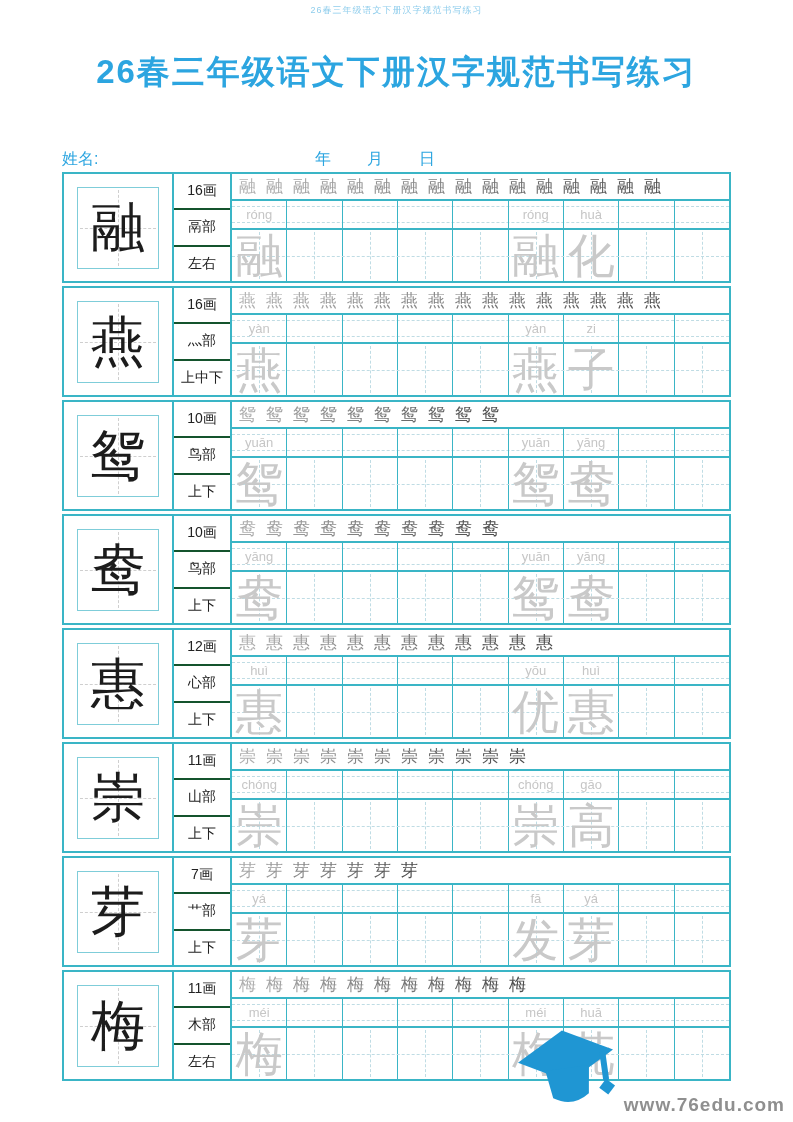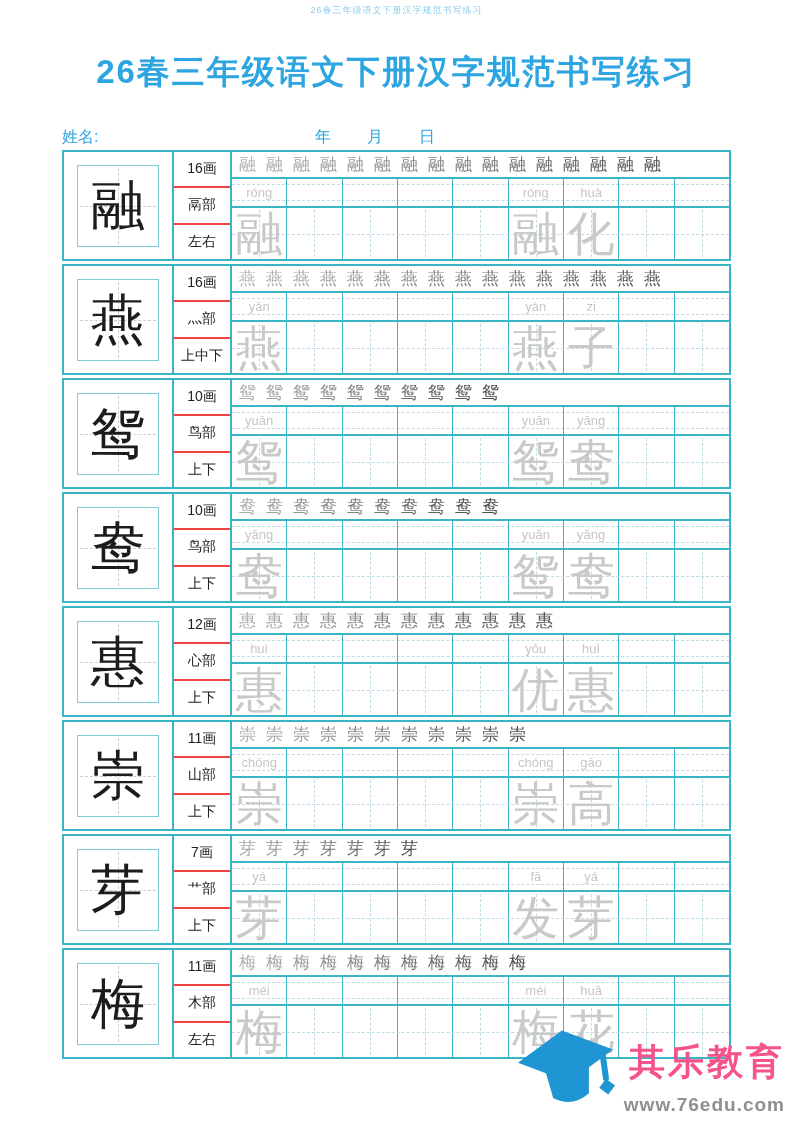--- a/index.html
+++ b/index.html
@@ -21,21 +21,21 @@
     color:#2ca5e0;
     font-size:33px;
     font-weight:bold;
     letter-spacing:2px;
     line-height:44px;
   }
   .sheet{width:669px;margin:0 auto;}
   .meta-row{
     display:flex;
     align-items:flex-end;
-    margin-top:32px;
+    margin-top:54px;
     height:22px;
     color:#2ca5e0;
     font-size:16px;
   }
   .meta-name{width:253px;}
   .meta-class{flex:1;}
   .meta-date{display:flex;gap:36px;padding-right:2px;}
   
   .rows{margin-top:2px;}
   .row-block{
@@ -67,21 +67,21 @@
     font-size:54px;color:#1c1c1c;line-height:1;
   }
   .col-info{
     width:58px;flex:0 0 58px;
     border-right:2px solid #3ab5c6;
     box-sizing:border-box;
     display:flex;flex-direction:column;
   }
   .info-cell{
     flex:1;
-    border-bottom:2px solid #ef4444;
+    border-bottom:2px solid #14532d;
     display:flex;align-items:center;justify-content:center;
     font-size:14px;color:#222;
     white-space:nowrap;
   }
   .info-cell:last-child{border-bottom:none;}
   .col-practice{flex:1;display:flex;flex-direction:column;box-sizing:border-box;}
   .stroke-strip{
     height:25px;flex:0 0 25px;
     border-bottom:2px solid #3ab5c6;
     display:flex;align-items:center;
@@ -754,18 +754,17 @@
   <div class="logo">
     <span class="cap-icon">
       <svg width="104" height="92" viewBox="0 0 104 92">
         <polygon points="52,4 100,30 52,56 4,30" fill="#1f96d3"></polygon>
         <path d="M30 42 L74 42 L70 70 Q52 82 34 70 Z" fill="#1f96d3"></path>
         <rect x="86" y="30" width="6" height="30" rx="2" fill="#1f96d3"></rect>
         <polygon points="89,58 97,66 89,74 81,66" fill="#1f96d3"></polygon>
       </svg>
     </span>
     <span class="logo-text">
-      <span class="brand">其乐教育</span>
       <span class="website">www.76edu.com</span>
     </span>
   </div>
 
 </div>
 
 </body></html>

